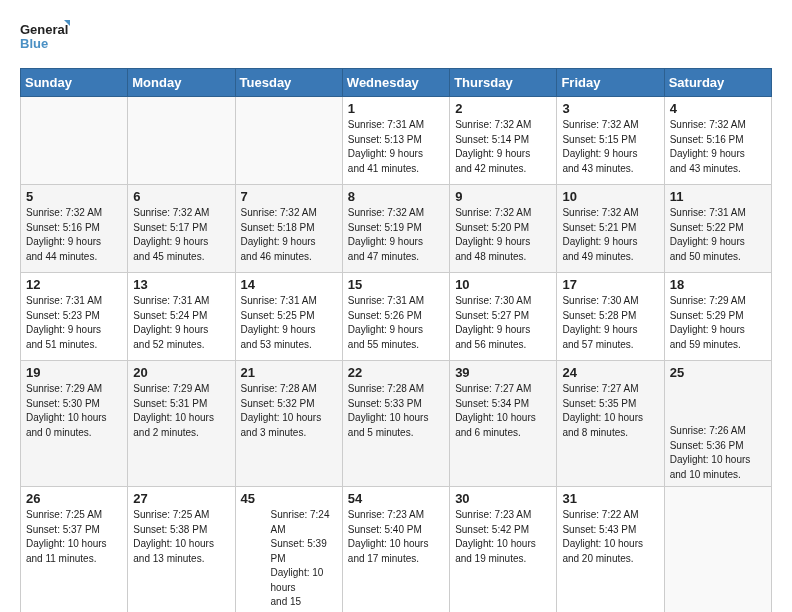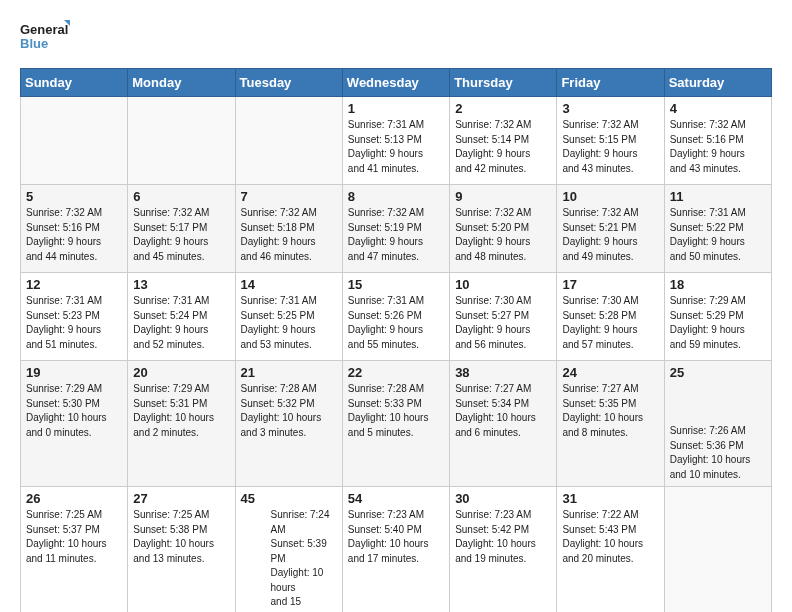--- a/index.html
+++ b/index.html
@@ -269,21 +269,21 @@
 and 3 minutes.</div>
           </td>
           <td>
             <div class="day-number">22</div>
             <div class="day-info" style="white-space: pre-line;">Sunrise: 7:28 AM
 Sunset: 5:33 PM
 Daylight: 10 hours
 and 5 minutes.</div>
           </td>
           <td>
-            <div class="day-number">38</div>
+            <div class="day-number">39</div>
             <div class="day-info" style="white-space: pre-line;">Sunrise: 7:27 AM
 Sunset: 5:34 PM
 Daylight: 10 hours
 and 6 minutes.</div>
           </td>
           <td>
             <div class="day-number">24</div>
             <div class="day-info" style="white-space: pre-line;">Sunrise: 7:27 AM
 Sunset: 5:35 PM
 Daylight: 10 hours

